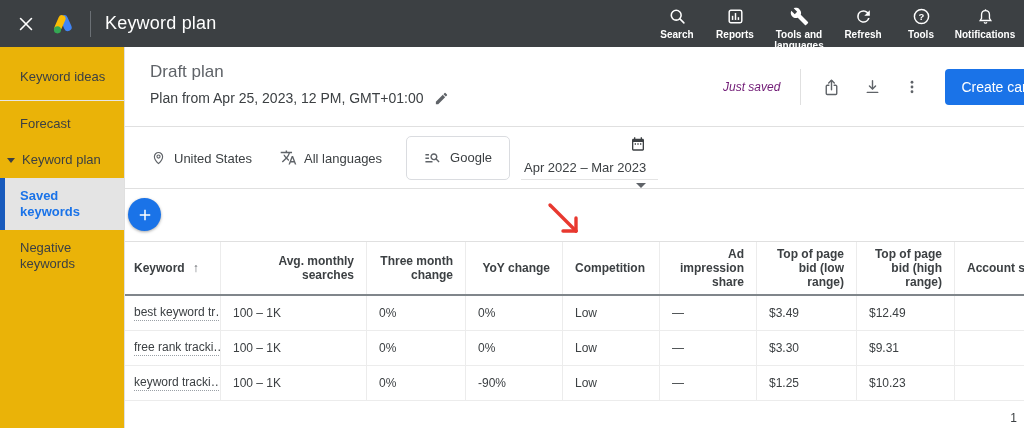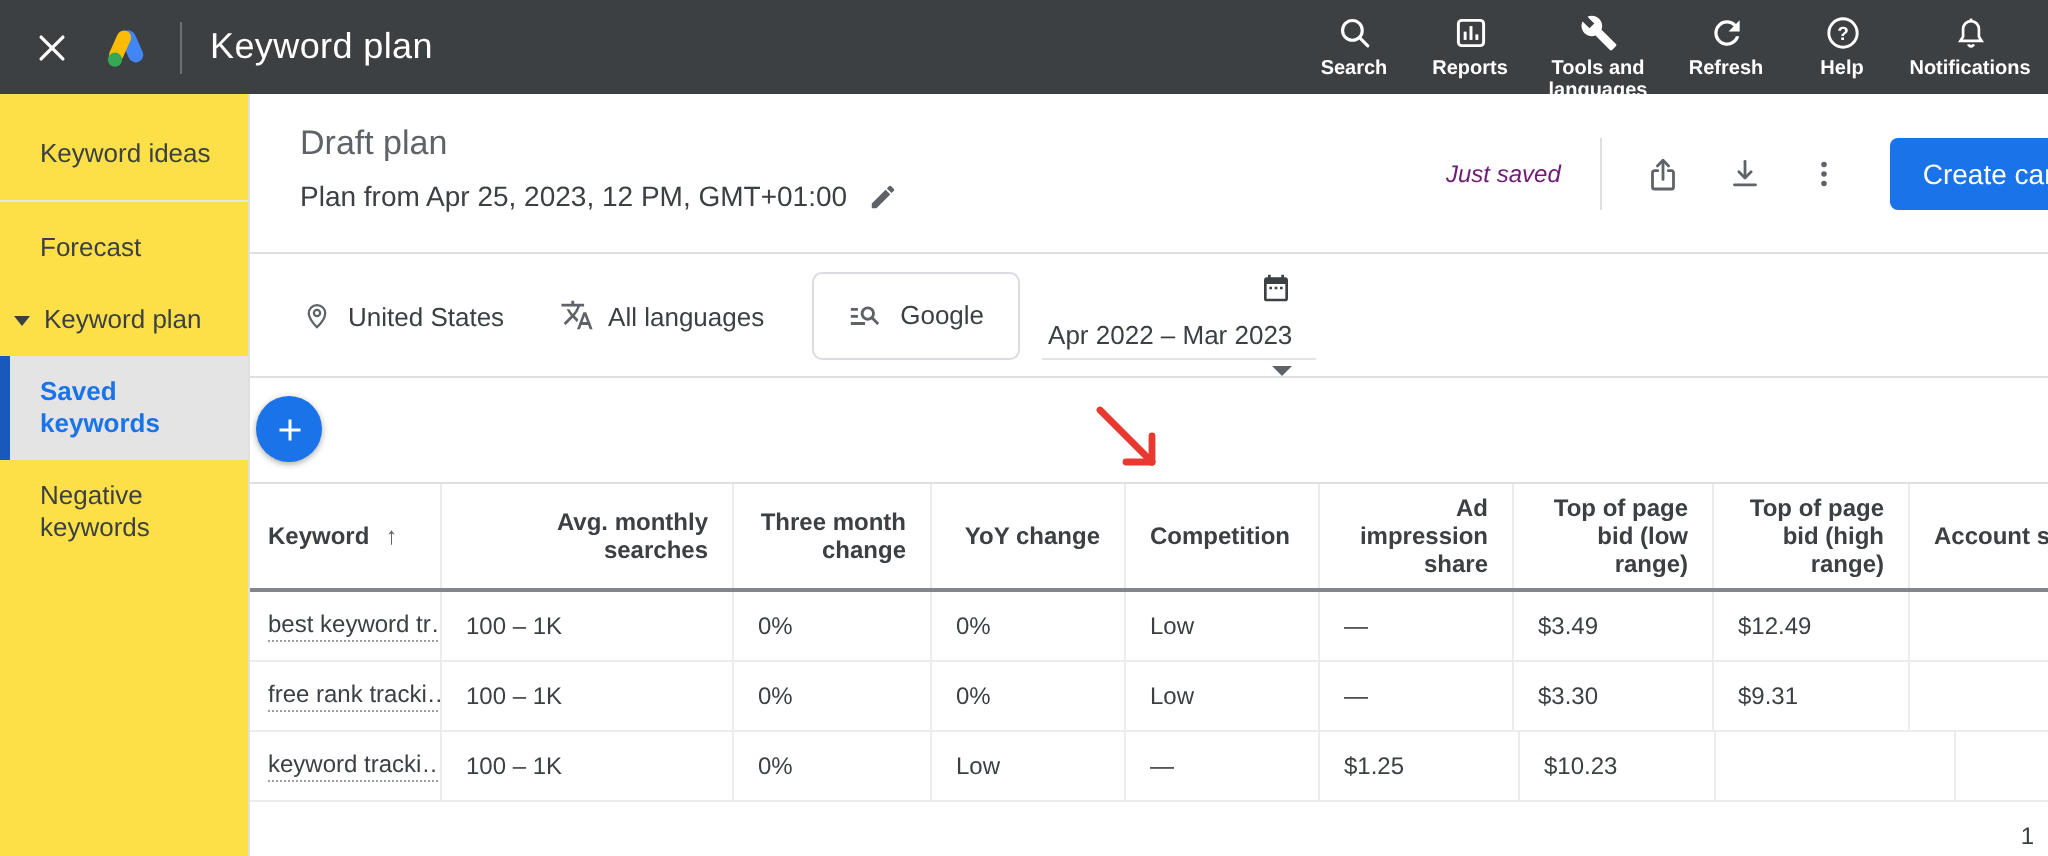--- a/index.html
+++ b/index.html
@@ -15,21 +15,21 @@
   .topbar-title { font-size:18px; font-weight:400; letter-spacing:.2px; }
   .topbar-nav { display:flex; align-items:flex-start; gap:8px; padding-right:8px; height:47px; }
   .nav-item { display:flex; flex-direction:column; align-items:center; padding-top:7px;
               min-width:50px; cursor:pointer; }
   .nav-item.wide { width:62px; }
   .nav-label { font-size:10px; font-weight:700; line-height:11px; margin-top:3px; text-align:center; }
 
   
   .page { display:flex; height:381px; }
   .sidebar { width:125px; border-right:1px solid #e0e0e0; padding-top:12px; font-size:13px;
-             flex:none; background:#fde047; }
+             flex:none; background:#eab308; }
   .side-item { padding:10px 6px 10px 20px; cursor:pointer; line-height:16px; }
   .side-divider { height:1px; background:#e6e6e6; margin:5px 0; }
   .side-item.parent { display:flex; align-items:center; gap:7px; padding-left:7px; }
   .caret-down { width:0; height:0; border-left:4px solid transparent; border-right:4px solid transparent;
                 border-top:5px solid #3c4043; }
   .side-item.selected { background:#e4e4e4; border-left:5px solid #185abc; padding-left:15px;
                         color:#1a73e8; font-weight:700; }
 
   .main { position:relative; width:899px; overflow:hidden; background:#fff; }
 
@@ -142,21 +142,21 @@
         </span>
       <span class="nav-label">Refresh</span>
     </div>
     <div class="nav-item">
       <span>
           <svg width="19" height="19" viewBox="0 0 22 22">
             <circle cx="11" cy="11" r="8.2" fill="none" stroke="#fff" stroke-width="1.7"></circle>
             <text x="11" y="14.8" text-anchor="middle" font-size="11" font-weight="bold" fill="#fff" font-family="Liberation Sans, sans-serif">?</text>
           </svg>
         </span>
-      <span class="nav-label">Help</span>
+      <span class="nav-label">Tools</span>
     </div>
     <div class="nav-item wide">
       <span>
           <svg width="19" height="19" viewBox="0 0 24 24">
             <path d="M12 4.5c-2.9 0-5 2.2-5 5.2v4.6L5.3 17h13.4L17 14.3V9.7c0-3-2.1-5.2-5-5.2z" fill="none" stroke="#fff" stroke-width="1.7"></path>
             <path d="M10.3 19.2a1.8 1.8 0 0 0 3.4 0" fill="none" stroke="#fff" stroke-width="1.7"></path>
             <line x1="12" y1="2.9" x2="12" y2="4.5" stroke="#fff" stroke-width="1.7"></line>
           </svg>
         </span>
       <span class="nav-label">Notifications</span>
@@ -367,20 +367,23 @@
           <div class="tr">
             <div class="td align-left" style="width: 96px;">
               <span class="kw-text">keyword tracki…</span>
             </div>
             <div class="td align-right" style="width: 146px;">
               <span>100 – 1K</span>
             </div>
             <div class="td align-right" style="width: 99px;">
               <span>0%</span>
             </div>
+            <div class="td align-right" style="width: 97px;">
+              <span>-90%</span>
+            </div>
             <div class="td align-left" style="width: 97px;">
               <span>Low</span>
             </div>
             <div class="td align-right" style="width: 97px;">
               <span>—</span>
             </div>
             <div class="td align-right" style="width: 100px;">
               <span>$1.25</span>
             </div>
             <div class="td align-right" style="width: 98px;">

